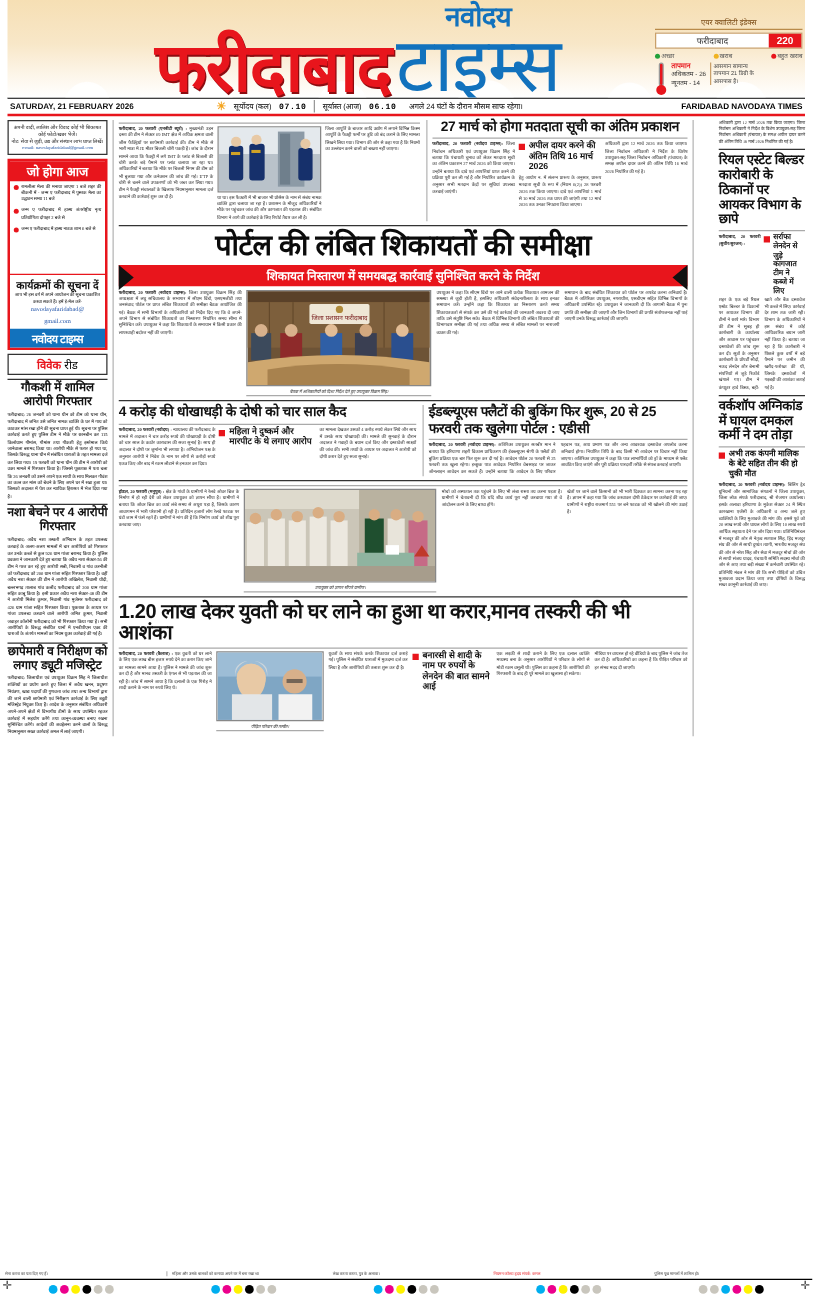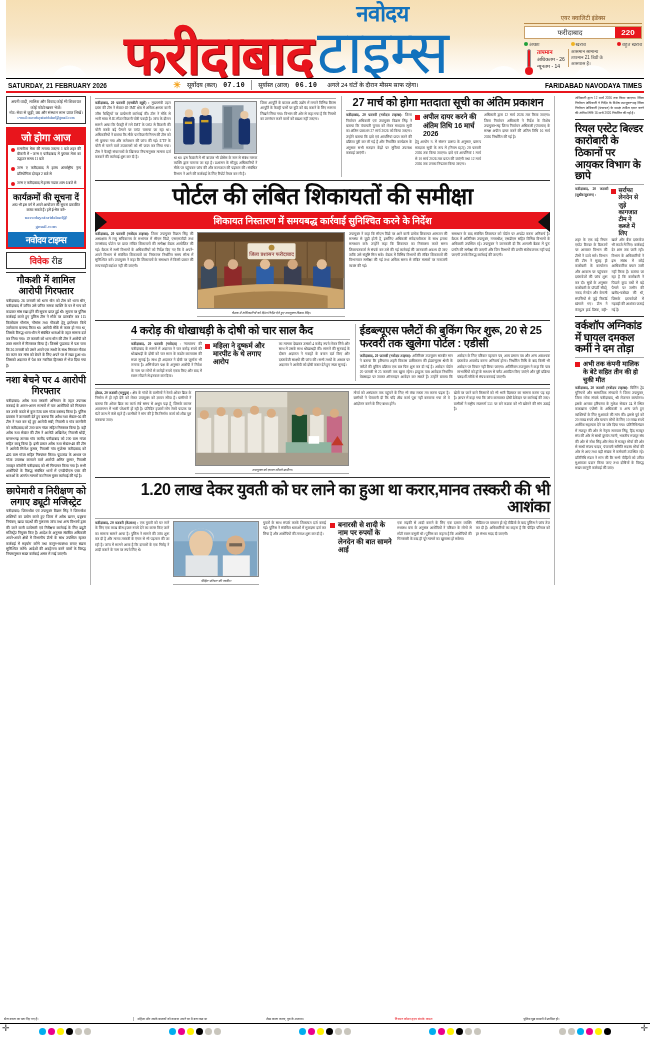--- a/index.html
+++ b/index.html
@@ -94,21 +94,21 @@
 
   
   .note-box { border:1px solid #333; padding:2px; font-size:4px; line-height:1.4; text-align:center; color:#222; }
   .note-box .mail { color:#1a4fa0; font-size:3.6px; }
   .today-box { border:2px solid #e8151c; margin-top:3px; }
   .today-hd { background:#e8151c; color:#fff; font-family:"Liberation Sans",sans-serif;
     font-weight:bold; font-size:10px; text-align:center; padding:1px 0; }
   .today-li { display:flex; gap:2px; padding:2px 3px; font-size:3.6px; line-height:1.45; text-align:justify; }
   .bullet-red { width:4px; height:4px; border-radius:50%; background:#e8151c; flex:none; margin-top:1px; }
   .inform-hd { font-family:"Liberation Sans",sans-serif; font-weight:bold; font-size:8.5px;
-    text-align:center; color:#111; padding:2px 0 1px; border-top:1px solid #e8151c; }
+    text-align:center; color:#111; padding:2px 0 1px; border-top:1px solid #e8151c;margin-top:31px; }
   .inform-txt { font-size:3.6px; line-height:1.45; text-align:center; padding:0 3px 2px; }
   .inform-mail { color:#2255aa; font-size:5px; text-align:center; line-height:1.3; padding-bottom:2px; }
   .brand-strip { background:#1272bd; color:#fff; font-family:"Liberation Sans",sans-serif;
     font-weight:bold; font-size:9px; text-align:center; padding:1px 16px; letter-spacing:-.5px; }
   .vivek { border:1px solid #333; margin-top:3px; padding:1px 0; text-align:center;
     font-family:"Liberation Sans",sans-serif; font-size:9px; }
   .vivek b { color:#e8151c; }
 
   .side-hd {
     font-family:"Liberation Sans", sans-serif; font-weight:bold;
@@ -377,21 +377,21 @@
             </svg>
             <div class="cap">बैठक में अधिकारियों को दिशा निर्देश देते हुए उपायुक्त विक्रम सिंह।</div>
           </div>
           <div style="flex:1" class="body-txt">उपायुक्त ने कहा कि सीएम विंडो पर आने वाली प्रत्येक शिकायत आमजन की समस्या से जुड़ी होती है, इसलिए अधिकारी संवेदनशीलता के साथ इनका समाधान करें। उन्होंने कहा कि शिकायत का निस्तारण करते समय शिकायतकर्ता से संपर्क कर उसे की गई कार्रवाई की जानकारी अवश्य दी जाए ताकि उसे संतुष्टि मिल सके। बैठक में विभिन्न विभागों की लंबित शिकायतों की विभागवार समीक्षा की गई तथा अधिक समय से लंबित मामलों पर नाराजगी व्यक्त की गई।</div>
           <div style="flex:1" class="body-txt">समाधान के बाद संबंधित शिकायत को पोर्टल पर अपडेट करना अनिवार्य है। बैठक में अतिरिक्त उपायुक्त, नगराधीश, एसडीएम सहित विभिन्न विभागों के अधिकारी उपस्थित रहे। उपायुक्त ने जानकारी दी कि आगामी बैठक में पुनः प्रगति की समीक्षा की जाएगी और जिन विभागों की प्रगति संतोषजनक नहीं पाई जाएगी उनके विरुद्ध कार्रवाई की जाएगी।</div>
         </div>
       </div>
 
       <div class="hr-b"></div>
 
-      <div style="display:flex; gap:5px;margin-left:36px;">
+      <div style="display:flex; gap:5px;">
         <div style="flex:1.15">
           <div class="h-3">4 करोड़ की धोखाधड़ी के दोषी को चार साल कैद</div>
           <div class="hr-t"></div>
           <div style="display:flex; gap:3px;">
             <div style="flex:1" class="body-txt">
               <span class="byline">फरीदाबाद, 20 फरवरी (नवोदय)</span>
               <span>: न्यायालय की फरीदाबाद के मामले में अदालत ने चार करोड़ रुपये की धोखाधड़ी के दोषी को चार साल के कठोर कारावास की सजा सुनाई है। साथ ही अदालत ने दोषी पर जुर्माना भी लगाया है। अभियोजन पक्ष के अनुसार आरोपी ने निवेश के नाम पर लोगों से करोड़ों रुपये एकत्र किए और बाद में रकम लौटाने से इनकार कर दिया।</span>
             </div>
             <div style="flex:1">
               <div class="callout">
@@ -459,21 +459,21 @@
             <div class="cap">उपायुक्त को ज्ञापन सौंपते ग्रामीण।</div>
           </div>
           <div style="flex:1" class="body-txt">मोर्चा को अस्पताल तक पहुंचने के लिए भी लंबा रास्ता तय करना पड़ता है। ग्रामीणों ने चेतावनी दी कि यदि शीघ्र कार्य पूरा नहीं करवाया गया तो वे आंदोलन करने के लिए बाध्य होंगे।</div>
           <div style="flex:1" class="body-txt">खेतों पर जाने वाले किसानों को भी भारी दिक्कत का सामना करना पड़ रहा है। ज्ञापन में कहा गया कि जांच करवाकर दोषी ठेकेदार पर कार्रवाई की जाए। ग्रामीणों ने राष्ट्रीय राजमार्ग 551 पर बने फाटक को भी खोलने की मांग उठाई है।</div>
         </div>
       </div>
 
       <div class="hr-b"></div>
 
       <div>
-        <div class="h-2" style="text-align:right; font-size:16px">1.20 लाख देकर युवती को घर लाने का हुआ था करार,मानव तस्करी की भी आशंका</div>
+        <div class="h-2" style="text-align:left; font-size:16px">1.20 लाख देकर युवती को घर लाने का हुआ था करार,मानव तस्करी की भी आशंका</div>
         <div class="hr-t"></div>
         <div style="display:flex; gap:4px;">
           <div style="flex:1" class="body-txt">
             <span class="byline">फरीदाबाद, 20 फरवरी (कैलाश) :</span>
             <span>एक युवती को घर लाने के लिए एक लाख बीस हजार रुपये देने का करार किए जाने का मामला सामने आया है। पुलिस ने मामले की जांच शुरू कर दी है और मानव तस्करी के एंगल से भी पड़ताल की जा रही है। जांच में सामने आया है कि दलालों के एक गिरोह ने शादी कराने के नाम पर रुपये लिए थे।</span>
           </div>
           <div style="flex:1.15">
             <svg class="photo" viewBox="0 0 130 84" preserveAspectRatio="none">
               <rect width="130" height="84" fill="#7fa6c4"></rect>
               <rect x="0" y="0" width="130" height="30" fill="#9dbdd6"></rect>

